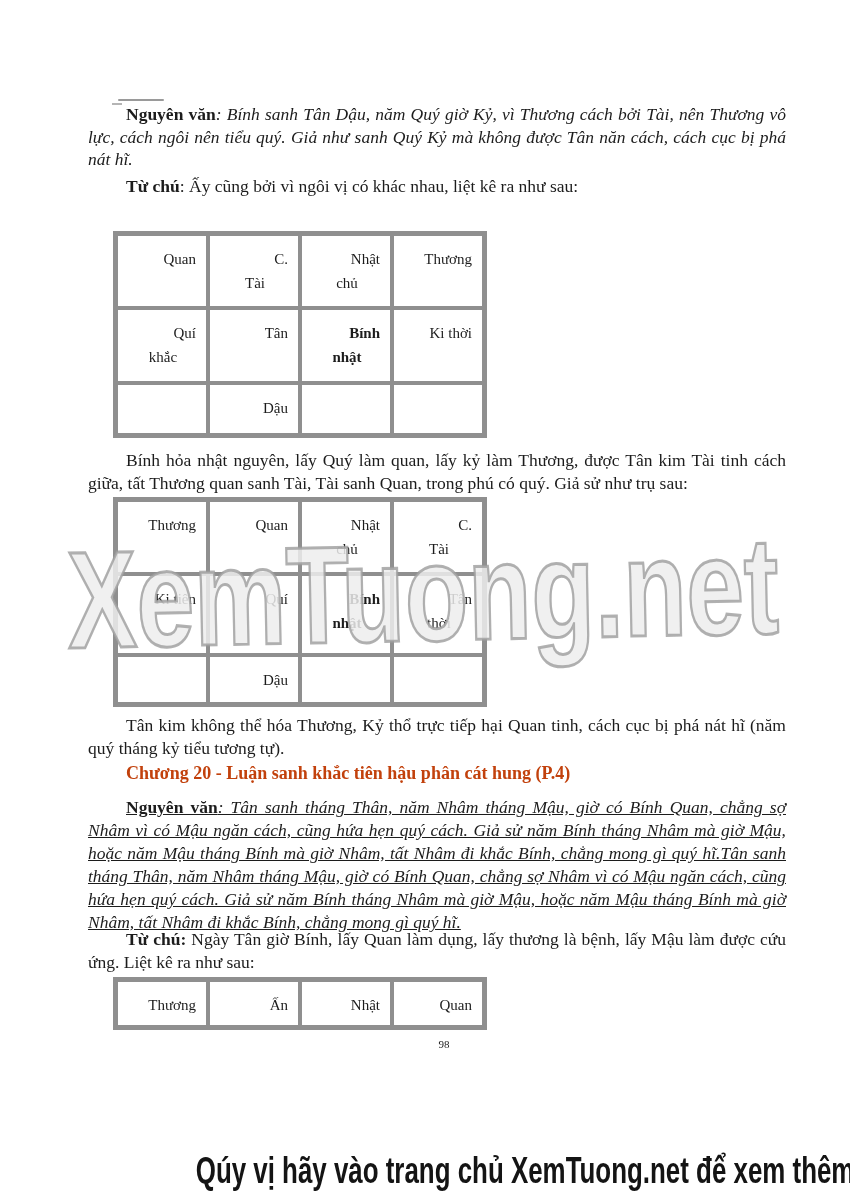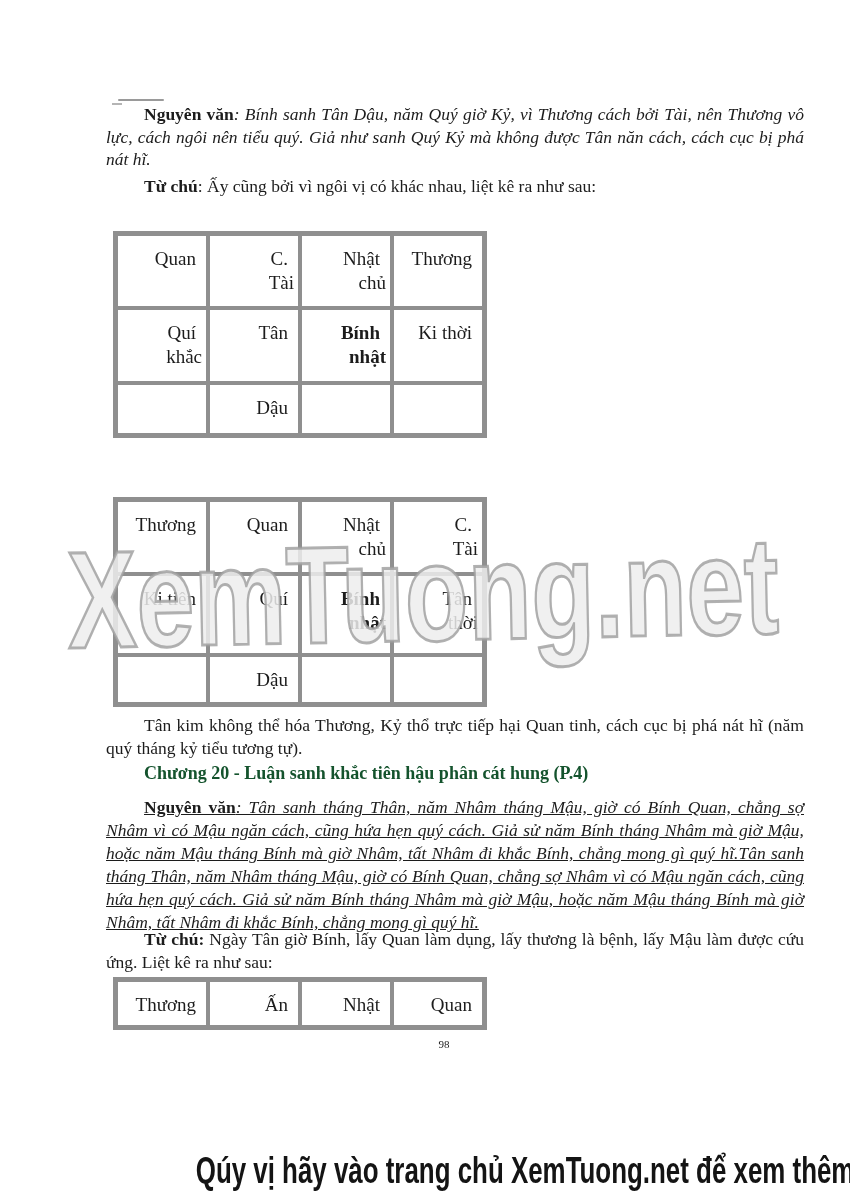--- a/index.html
+++ b/index.html
@@ -1,48 +1,48 @@
 <!DOCTYPE html>
 <html><head>
 <meta charset="utf-8">
 <style>
   html,body{margin:0;padding:0;background:#ffffff;}
   .page{
     position:relative;width:850px;height:1202px;background:#ffffff;
     font-family:"Liberation Serif",serif;color:#1c1c1c;overflow:hidden;
   }
-  .block{position:absolute;left:106px;width:698px;}
+  .block{position:absolute;left:88px;width:698px;}
   .para{
     font-size:17.5px;line-height:22.5px;text-align:justify;
     text-indent:38px;color:#1c1c1c;
   }
   .para.tall{line-height:23px;text-decoration:underline;}
   .italic{font-style:italic;}
   .lead{font-weight:bold;font-style:normal;}
   .heading{
-    font-size:18px;font-weight:bold;text-indent:38px;color:#14532d;
+    font-size:18px;font-weight:bold;text-indent:38px;color:#c2410c;
   }
   
   .gtable{
     position:absolute;left:113px;width:374px;
     display:grid;grid-template-columns:repeat(4,1fr);
     border:3px solid #8f8f8f;background:#fff;box-sizing:border-box;
   }
   .t1{grid-template-rows:74px 75px 52px;}
   .t2{grid-template-rows:74px 81px 49px;}
   .t3{grid-template-rows:47px;}
   .cell{
     border:2px solid #8f8f8f;box-sizing:border-box;
-    font-size:19px;line-height:24px;padding-top:11px;overflow:hidden;
+    font-size:15px;line-height:24px;padding-top:11px;overflow:hidden;
     background:transparent;
   }
   .cell.bold{font-weight:bold;}
   .cl{padding:0 4px;}
   .cl.first{text-align:right;padding-right:10px;}
-  .cl.rest{text-align:right;padding-left:6px;}
+  .cl.rest{text-align:center;padding-left:6px;}
   
   .watermark{
     position:absolute;top:531px;left:66px;z-index:6;
     font-family:"Liberation Sans",sans-serif;font-weight:bold;
     font-size:138px;line-height:1;white-space:nowrap;
     color:rgba(255,255,255,0.62);
     -webkit-text-stroke:3px rgba(158,158,158,0.8);
     text-shadow:0 0 1px rgba(190,190,190,0.6);
     transform:rotate(-1.2deg) scaleX(0.75);
     transform-origin:left top;
@@ -118,20 +118,25 @@
         <div class="cl first">Ki thời</div>
       </div>
       <div class="cell"></div>
       <div class="cell">
         <div class="cl first">Dậu</div>
       </div>
       <div class="cell"></div>
       <div class="cell"></div>
     </div>
 
+  <div class="block" style="top:449px;">
+    <div class="para">
+      <span>Bính hỏa nhật nguyên, lấy Quý làm quan, lấy kỷ làm Thương, được Tân kim Tài tinh cách giữa, tất Thương quan sanh Tài, Tài sanh Quan, trong phú có quý. Giả sử như trụ sau:</span>
+    </div>
+  </div>
 
   <div class="gtable t2" style="top:497px;">
       <div class="cell">
         <div class="cl first">Thương</div>
       </div>
       <div class="cell">
         <div class="cl first">Quan</div>
       </div>
       <div class="cell">
         <div class="cl first">Nhật</div>

